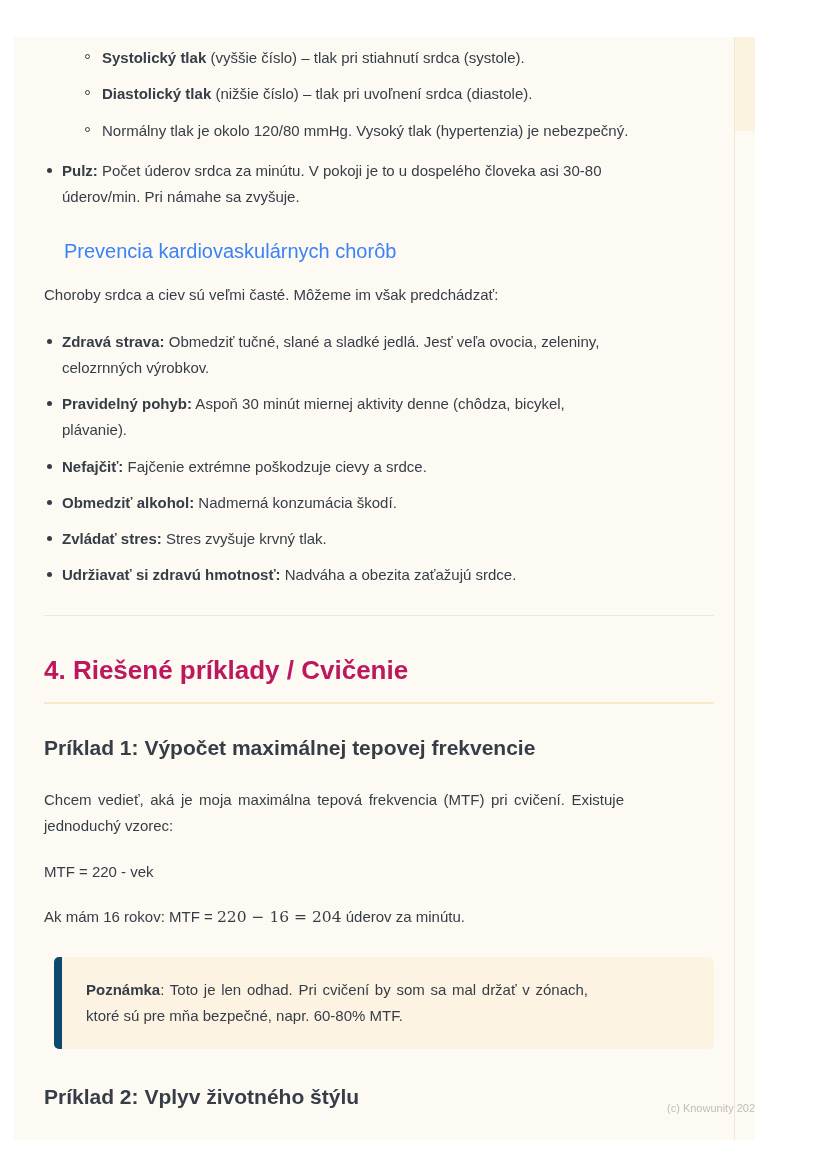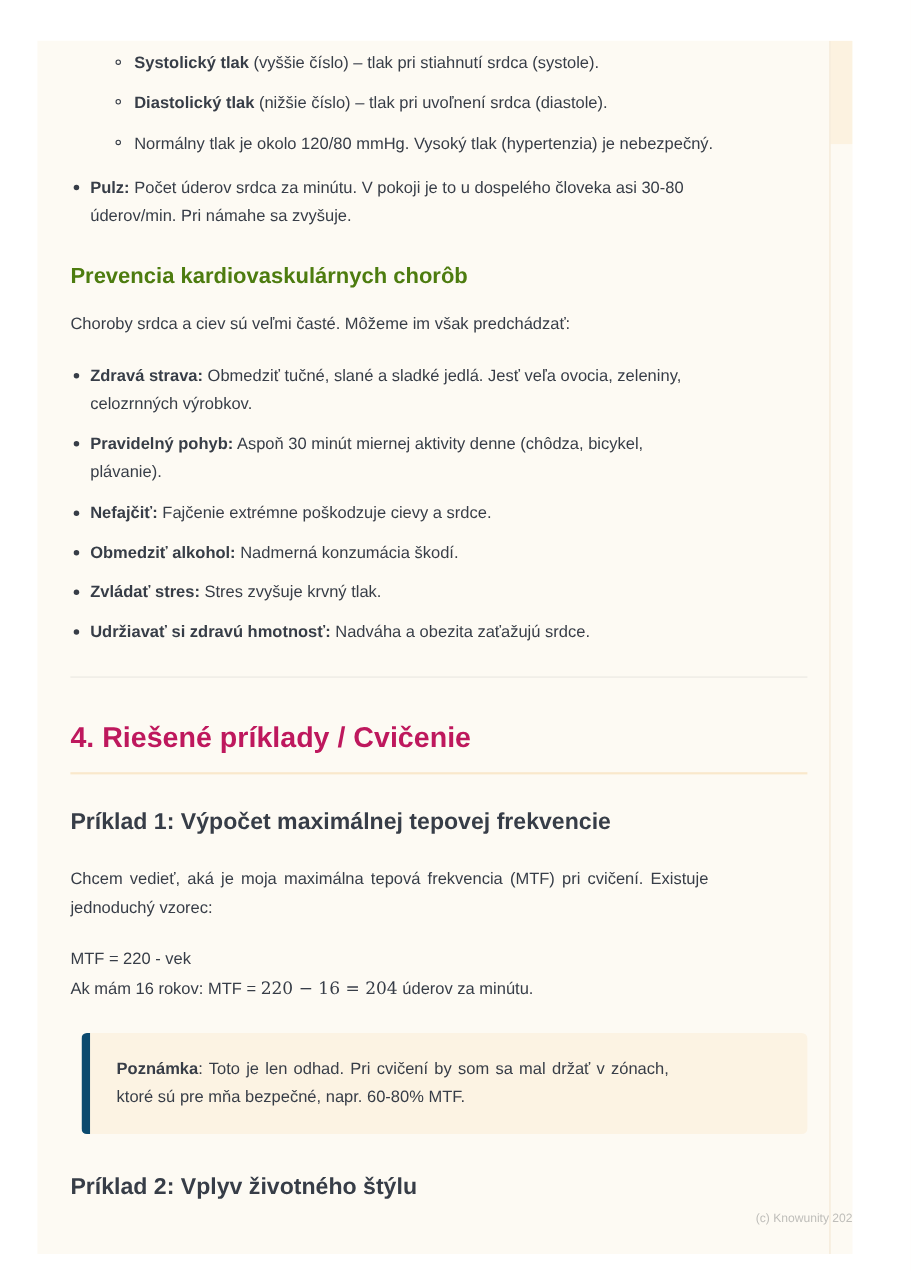--- a/index.html
+++ b/index.html
@@ -6,21 +6,21 @@
   html, body { width: 828px; height: 1171px; }
   body {
     position: relative;
     background: #ffffff;
     font-family: "Liberation Sans", sans-serif;
     color: #373d47;
     overflow: hidden;
   }
   .page {
     position: absolute;
-    left: 34px; top: 37px;
+    left: 14px; top: 37px;
     width: 741px; height: 1103px;
     background: #fdfaf3;
     overflow: hidden;
   }
   .content {
     position: absolute;
     left: 30px; top: 8px;
     width: 670px;
     font-size: 15px;
     line-height: 1.75;
@@ -38,43 +38,44 @@
   .circle-marker {
     position: absolute; left: 41px; top: 9px;
     width: 5px; height: 5px; border-radius: 50%;
     border: 1.5px solid #373d47; background: transparent;
   }
   .sublist { margin-bottom: 14px; }
   .mainlist { margin-bottom: 4px; }
   b { font-weight: bold; }
   h3 {
     margin-top: 28px; margin-bottom: 18px;
-    font-size: 20px; font-weight: bold;
-    color: #4d7c0f;
+    font-size: 20px; font-weight: normal;
+    color: #3b82f6;
     line-height: 1.3;
+    margin-left: 20px;
   }
   .intro-p { margin-bottom: 20px; }
   .section-divider {
     border: none;
     border-top: 1px solid #e9e7e1;
     margin-top: 26px;
   }
   h2 {
     margin-top: 38px;
     font-size: 26px; font-weight: bold;
     color: #be185d;
     line-height: 1.25;
     padding-bottom: 16px;
     border-bottom: 2px solid #f9e8cb;
     margin-bottom: 26px;
   }
   .example-title { font-weight: bold; font-size: 21px; margin-bottom: 20px; }
   .body-p { margin-bottom: 20px; }
   .justify { text-align: justify; max-width: 580px; }
-  .formula-p { }
+  .formula-p { margin-bottom: 18px; }
   .calc-p { margin-bottom: 26px; }
   .math {
     font-family: "DejaVu Serif", serif;
     font-size: 15.5px;
     margin-top: 11px;
   }
   .note-box {
     background: #fcf3e3;
     border-left: 8px solid #0c4a6e;
     border-radius: 5px;

